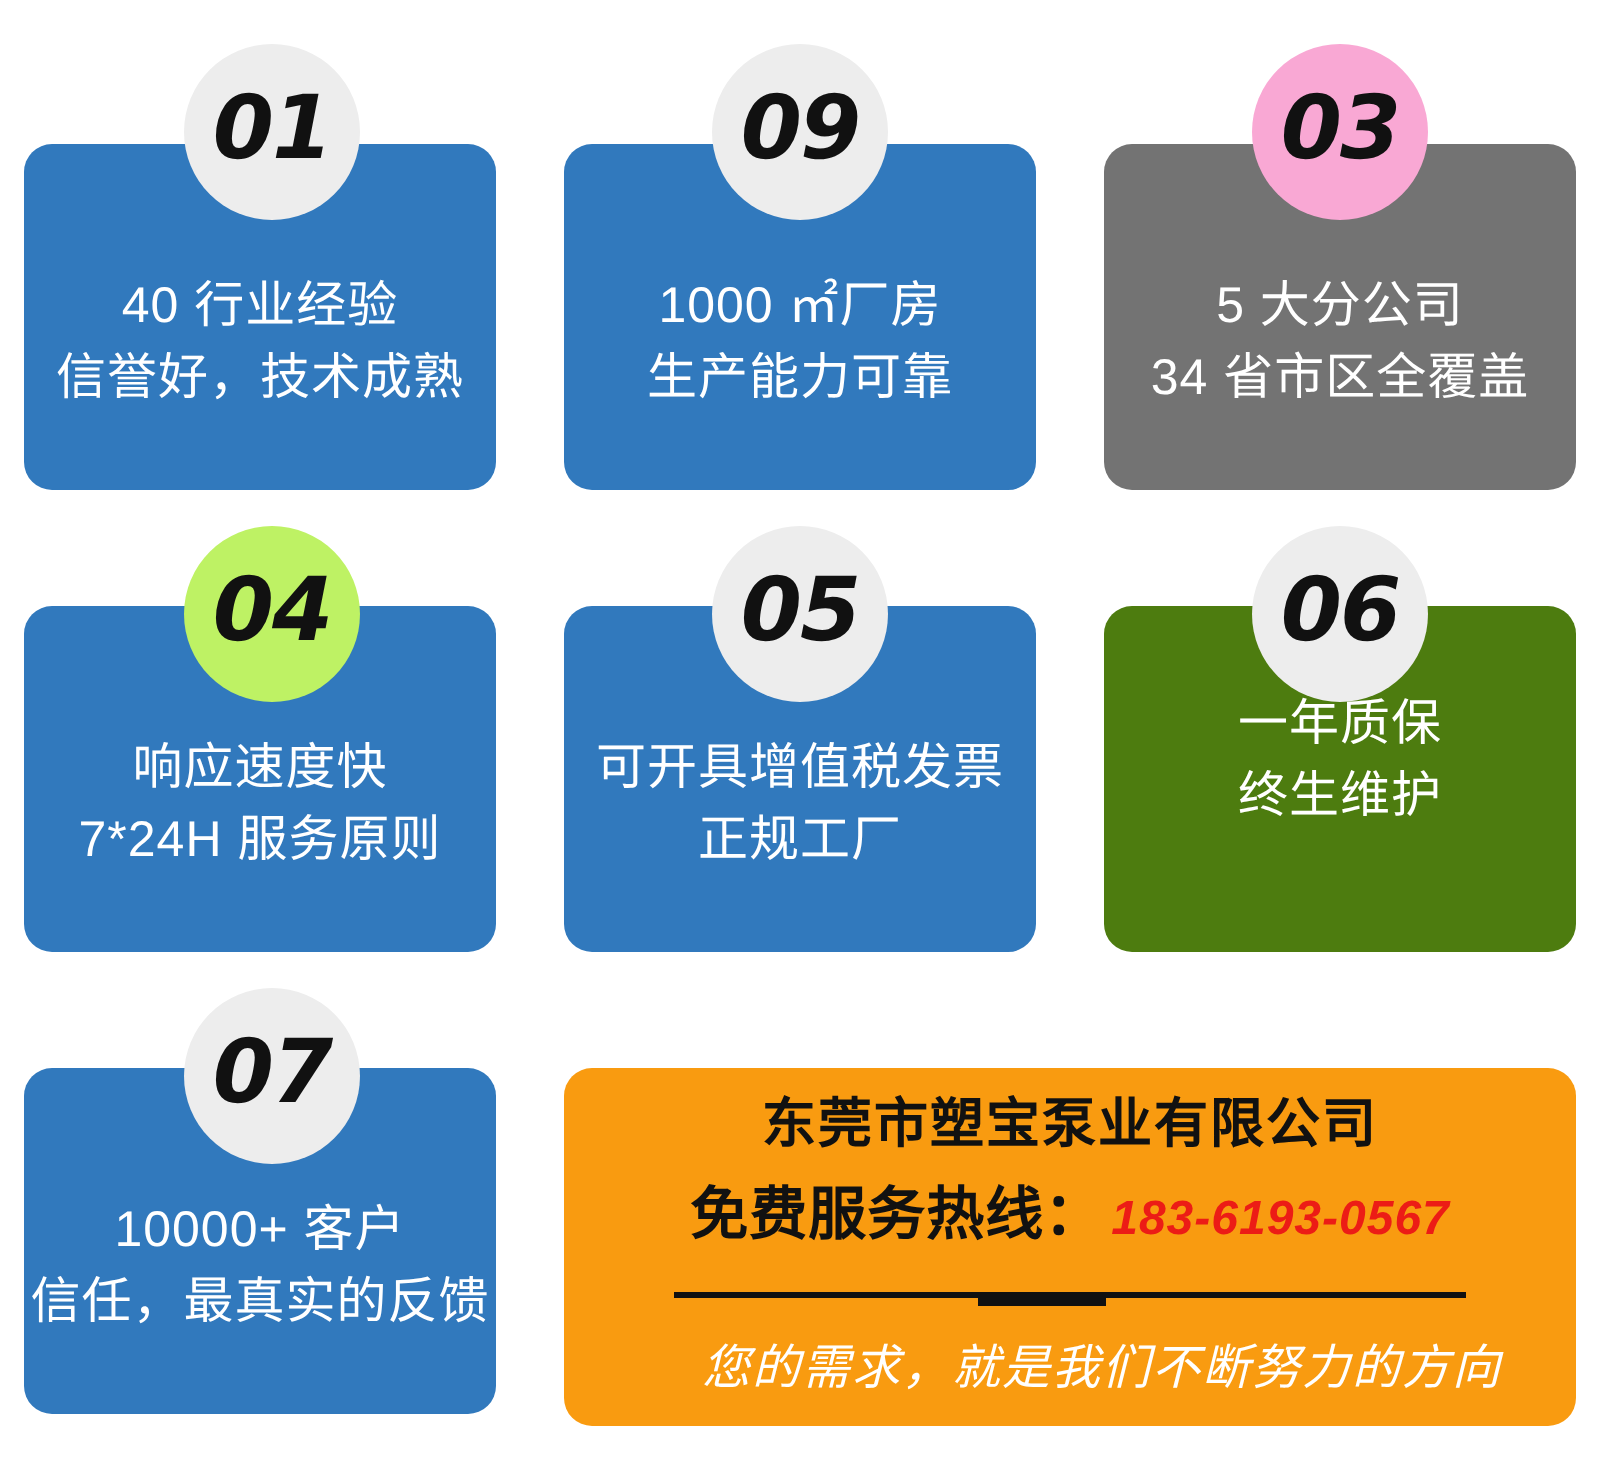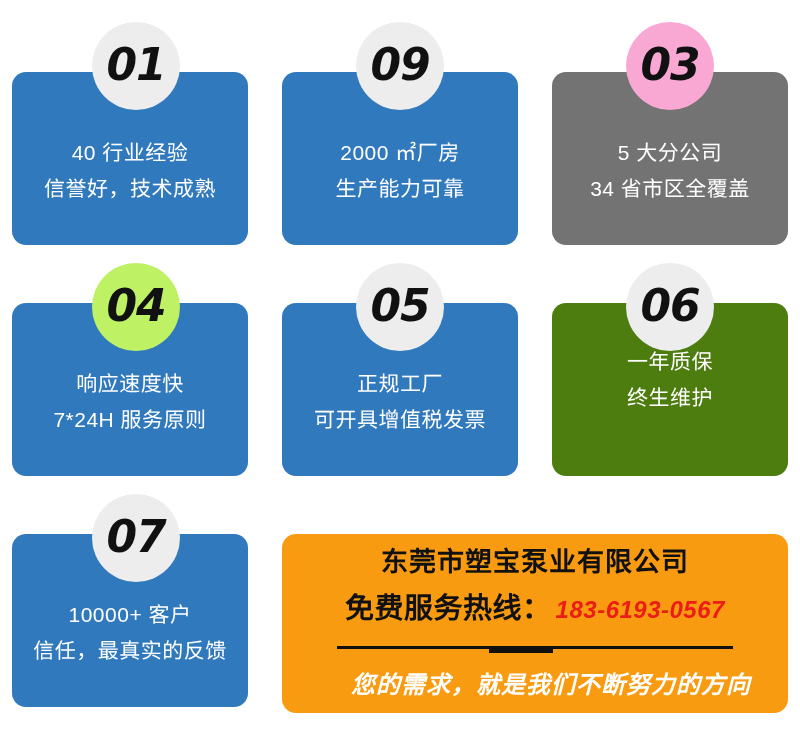--- a/index.html
+++ b/index.html
@@ -40,21 +40,21 @@
     display: flex;
     flex-direction: column;
     align-items: center;
     justify-content: center;
     width: 100%;
     height: 108px;
   }
 
   .card-line {
     color: #ffffff;
-    font-size: 21px;
+    font-size: 25px;
     line-height: 36px;
     letter-spacing: 0.5px;
     white-space: nowrap;
     text-align: center;
   }
 
   
   .badge {
     position: absolute;
     width: 88px;
@@ -142,21 +142,21 @@
     position: absolute;
     left: 152px;
     top: 2px;
     width: 64px;
     height: 5px;
     background: #111111;
   }
   #tagline {
     color: #ffffff;
     font-size: 24px;
-    font-weight: bold;
+    font-weight: normal;
     font-style: italic;
     line-height: 32px;
     letter-spacing: 1px;
     white-space: nowrap;
     margin-left: 32px;
   }
 </style>
 </head>
 <body>
 
@@ -170,21 +170,21 @@
       <div class="card-line">40 行业经验</div>
       <div class="card-line">信誉好，技术成熟</div>
     </div>
   </div>
 
   <div class="badge" style="left: 356px; top: 22px; background: rgb(237, 237, 237);">
     <span class="badge-num">09</span>
   </div>
   <div class="card" style="left: 282px; top: 72px; background: rgb(49, 121, 189);">
     <div class="card-lines">
-      <div class="card-line">2000 ㎡厂房</div>
+      <div class="card-line">1000 ㎡厂房</div>
       <div class="card-line">生产能力可靠</div>
     </div>
   </div>
 
   <div class="badge" style="left: 626px; top: 22px; background: #f9a8d4;">
     <span class="badge-num">03</span>
   </div>
   <div class="card" style="left: 552px; top: 72px; background: #737373;">
     <div class="card-lines">
       <div class="card-line">5 大分公司</div>
@@ -200,22 +200,22 @@
       <div class="card-line">响应速度快</div>
       <div class="card-line">7*24H 服务原则</div>
     </div>
   </div>
 
   <div class="badge" style="left: 356px; top: 263px; background: rgb(237, 237, 237);">
     <span class="badge-num">05</span>
   </div>
   <div class="card" style="left: 282px; top: 303px; background: rgb(49, 121, 189);">
     <div class="card-lines">
+      <div class="card-line">可开具增值税发票</div>
       <div class="card-line">正规工厂</div>
-      <div class="card-line">可开具增值税发票</div>
     </div>
   </div>
 
   <div class="badge" style="left: 626px; top: 263px; background: rgb(237, 237, 237);">
     <span class="badge-num">06</span>
   </div>
   <div class="card" style="left: 552px; top: 303px; background: #4d7c0f; justify-content: center;">
     <div class="card-lines">
       <div class="card-line">一年质保</div>
       <div class="card-line">终生维护</div>

